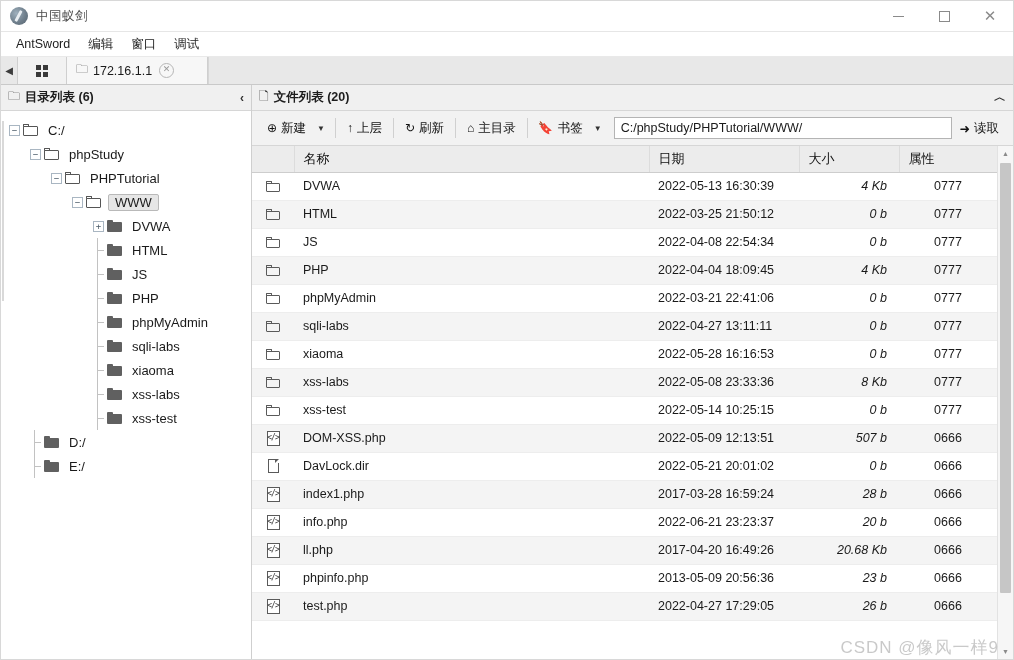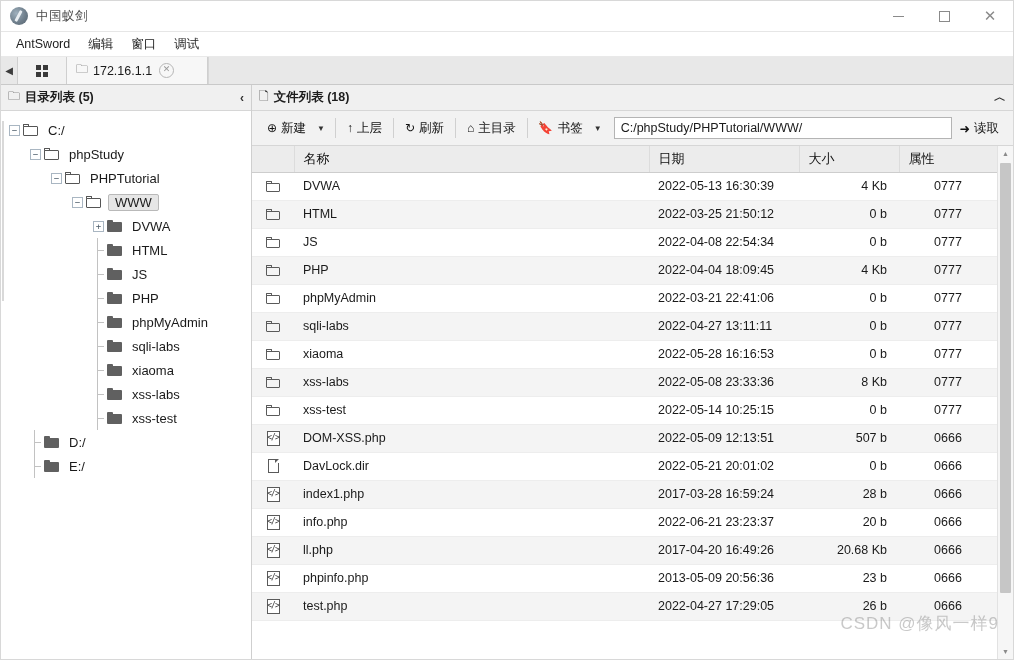--- a/index.html
+++ b/index.html
@@ -109,21 +109,21 @@
   thead th.cico{width:42px;padding:0;}
   thead th.cname{width:355px;}
   thead th.cdate{width:150px;font-family:Liberation Serif, serif;}
   thead th.csize{width:100px;}
   thead th.cattr{width:auto;border-right:none;}
   tbody td{height:27px;font-size:12.5px;color:#1a1a1a;border-bottom:1px solid #ededed;
            padding:0 9px;box-sizing:border-box;white-space:nowrap;overflow:hidden;}
   tbody tr:nth-child(even) td{background:#f4f4f4;}
   tbody tr:nth-child(odd) td{background:#ffffff;}
   td.cico{padding:0;text-align:center;}
-  td.csize{text-align:right;padding-right:12px;}
+  td.csize{text-align:right;padding-right:12px;font-style:italic;}
   td.cattr{text-align:center;}
   .ico-wrap{display:inline-flex;align-items:center;justify-content:center;width:42px;height:27px;}
 
   
   .li-fold{width:14px;height:11px;position:relative;}
   .li-fold:before{content:"";position:absolute;left:0;top:0;width:6px;height:3px;
     border:1px solid #5a5a5a;border-bottom:none;box-sizing:border-box;border-radius:1px 1px 0 0;}
   .li-fold:after{content:"";position:absolute;left:0;top:2px;width:14px;height:9px;
     border:1px solid #5a5a5a;box-sizing:border-box;border-radius:1px;background:transparent;}
   .li-file{width:11px;height:14px;border:1px solid #5a5a5a;box-sizing:border-box;position:relative;
@@ -141,21 +141,21 @@
   .vs-arrow{height:15px;flex:0 0 15px;display:flex;align-items:center;justify-content:center;
             font-size:7px;color:#8a8a8a;}
   .vs-track{flex:1 1 auto;position:relative;padding:1px 2px;box-sizing:border-box;}
   .vs-thumb{position:absolute;left:2px;right:2px;top:2px;height:430px;background:#c6c6c6;border-radius:1px;}
 
   
   .lscroll{position:absolute;left:0;top:0;bottom:0;width:4px;}
   .lscroll i{position:absolute;left:1px;top:10px;width:2px;height:180px;background:#d9d9d9;}
 
   
-  .watermark{position:absolute;right:14px;bottom:24px;font-size:17px;color:rgba(120,120,120,.40);
+  .watermark{position:absolute;right:14px;bottom:0;font-size:17px;color:rgba(120,120,120,.40);
              letter-spacing:1px;pointer-events:none;white-space:nowrap;
              font-family:"Liberation Sans",sans-serif;}
 </style>
 </head>
 <body>
 
 <div class="app">
 
   <div class="titlebar">
     <div class="tb-icon"></div>
@@ -195,21 +195,21 @@
       <span class="tclose">✕</span>
     </div>
     <div class="tab-rest"></div>
   </div>
 
   <div class="body">
 
     <div class="left">
       <div class="panel-head">
         <span class="ph-ico">🗀</span>
-        <span>目录列表 (5)</span>
+        <span>目录列表 (6)</span>
         <span class="ph-sp"></span>
         <span class="chev">‹</span>
       </div>
       <div class="tree" id="tree">
         <div class="lscroll">
             <i></i>
           </div>
       <div class="tnode">
             <span class="tgutter" style="width: 8px;"></span>
             <span class="toggle">−</span>
@@ -299,21 +299,21 @@
             <span class="elbow"></span>
             <span class="fold-s"></span>
             <span class="tlabel">E:/</span>
           </div>
         </div>
     </div>
 
     <div class="right">
       <div class="panel-head">
         <span class="ph-ico">🗋</span>
-        <span>文件列表 (18)</span>
+        <span>文件列表 (20)</span>
         <span class="ph-sp"></span>
         <span class="chev">︿</span>
       </div>
 
       <div class="toolbar">
         <div class="tbtn">
           <span class="ic">⊕</span>
           <span>新建</span>
         </div>
         <div class="caret">▼</div>

